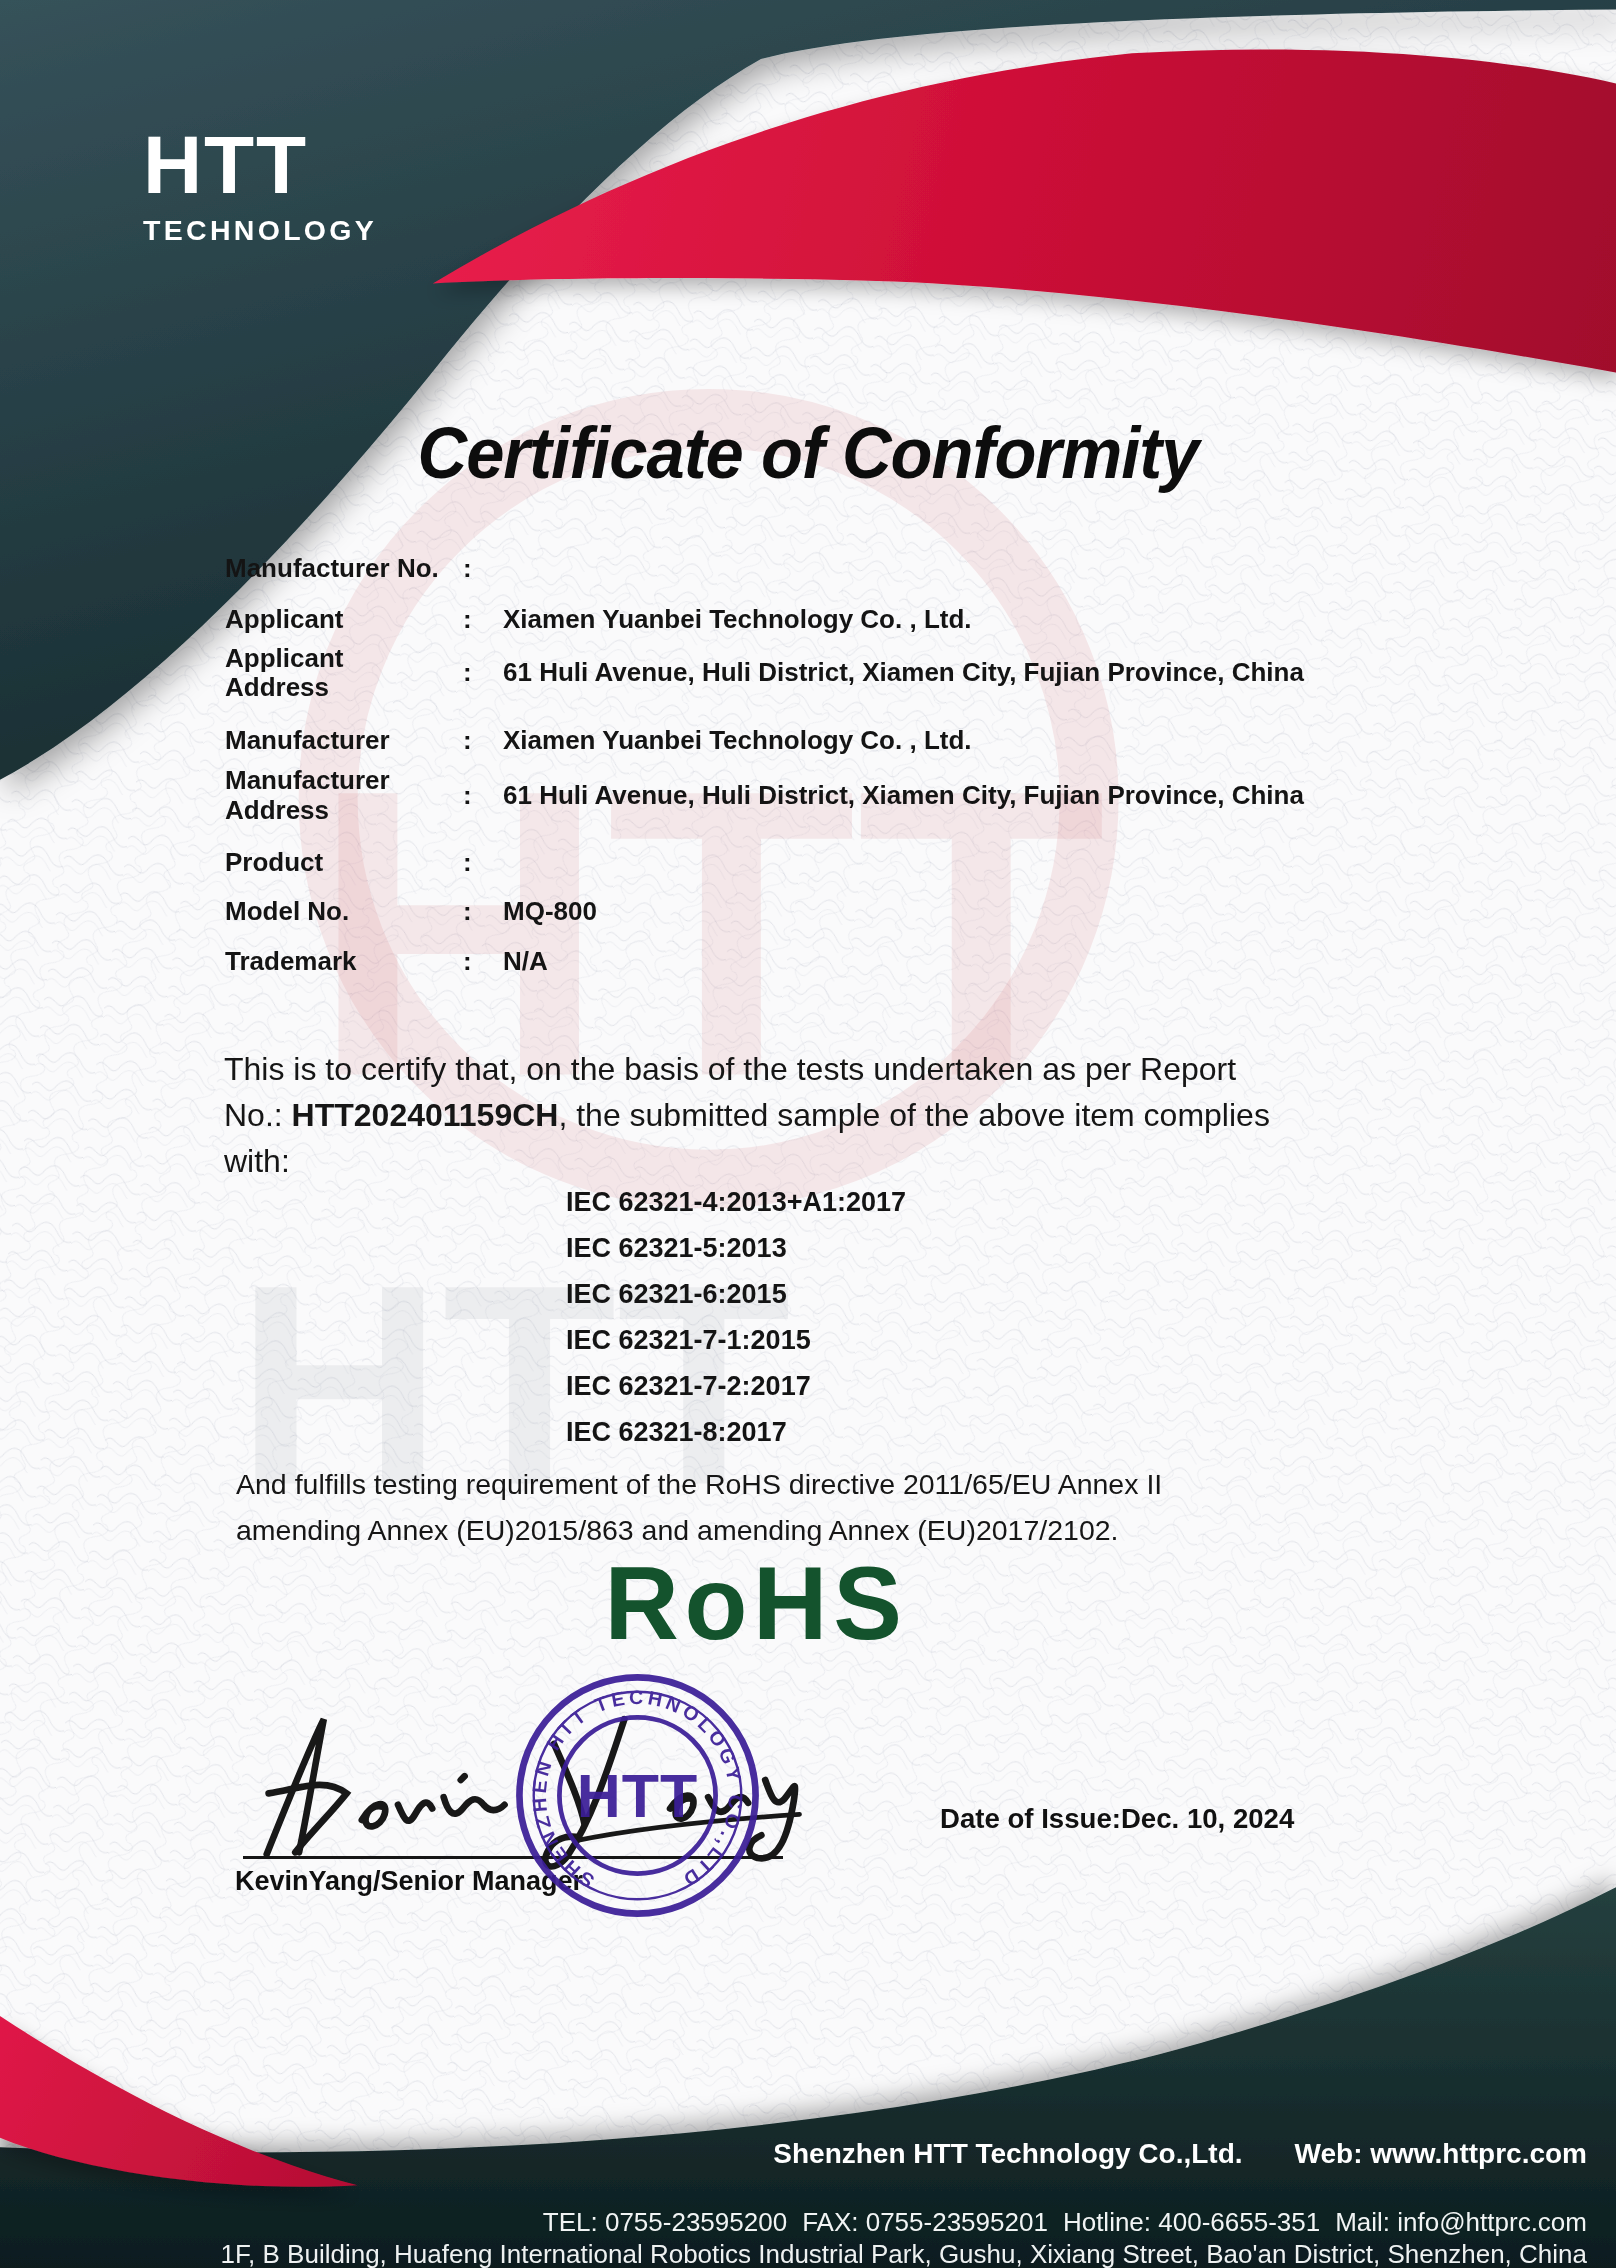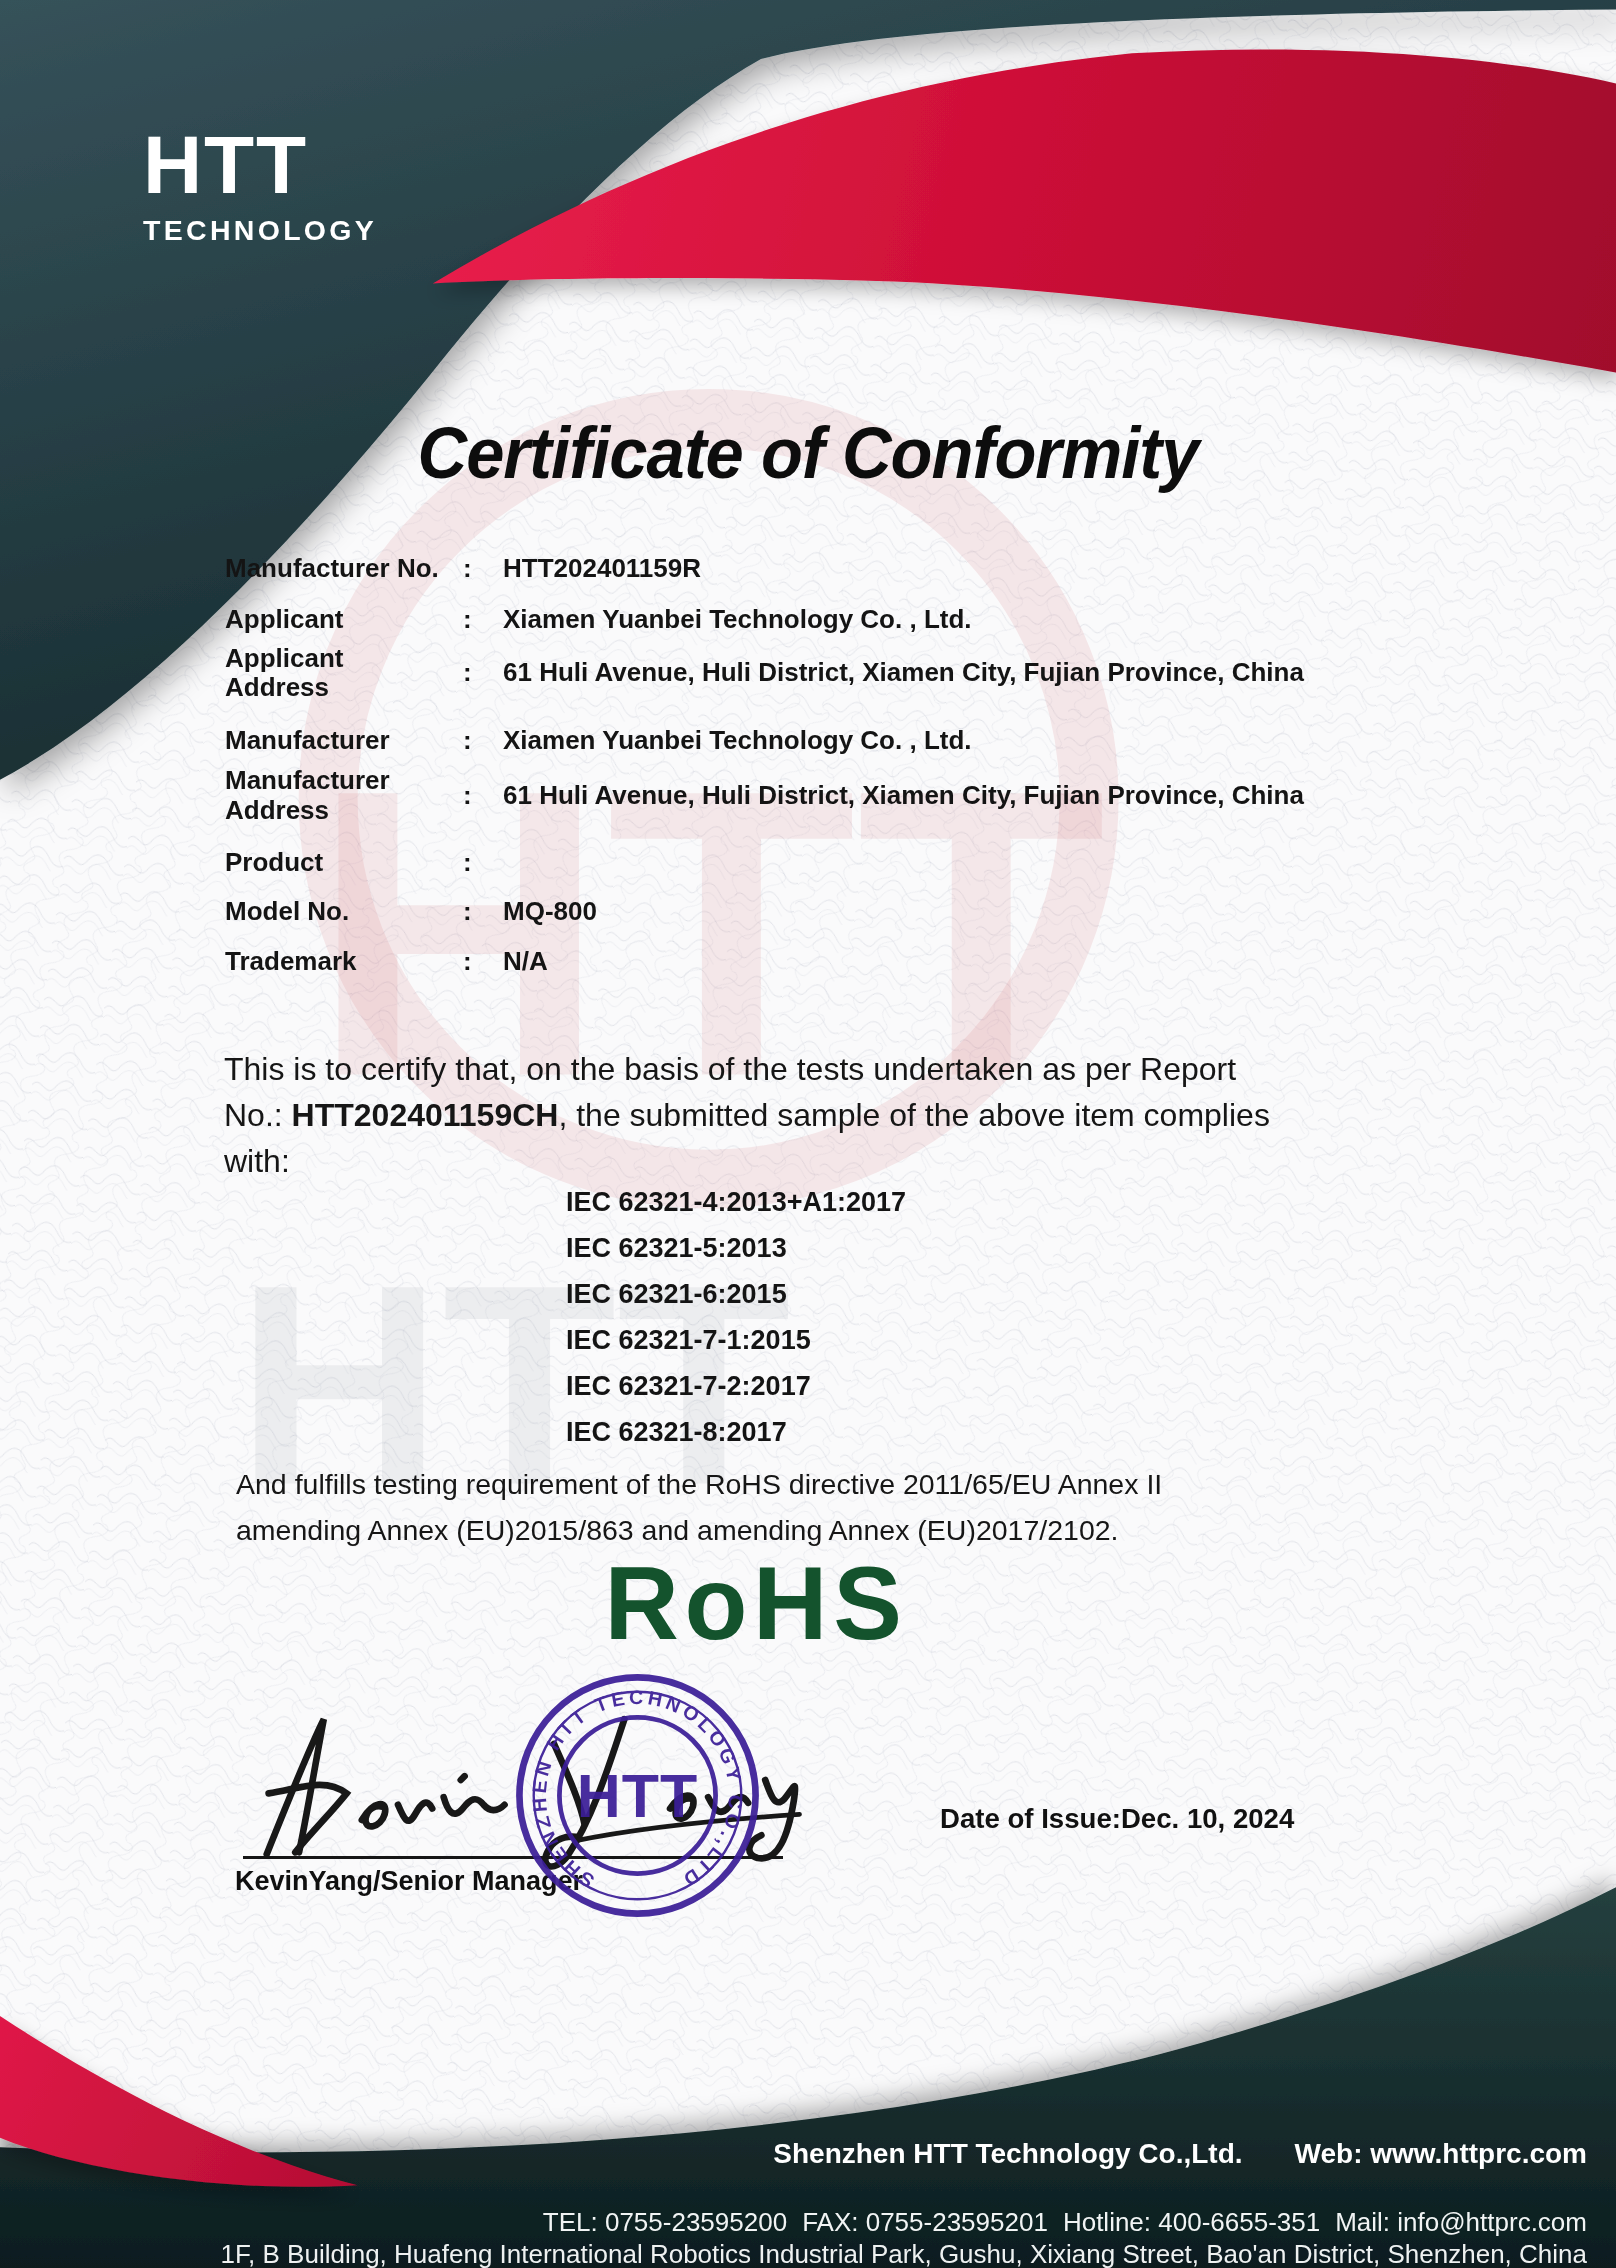--- a/index.html
+++ b/index.html
@@ -117,21 +117,20 @@
       <div class="l1">HTT</div>
       <div class="l2">TECHNOLOGY</div>
     </div>
 
     <div class="title">Certificate of Conformity</div>
 
     <div class="details">
       <div class="drow">
         <div class="lab"><span>Manufacturer No.</span></div>
         <div class="sep">:</div>
-        <div class="val">HTT202401159R</div>
       </div>
       <div class="drow">
         <div class="lab"><span>Applicant</span></div>
         <div class="sep">:</div>
         <div class="val">Xiamen Yuanbei Technology Co. , Ltd.</div>
       </div>
       <div class="drow wrap">
         <div class="lab"><span>Applicant Address</span></div>
         <div class="sep">:</div>
         <div class="val">61 Huli Avenue, Huli District, Xiamen City, Fujian Province, China</div>

